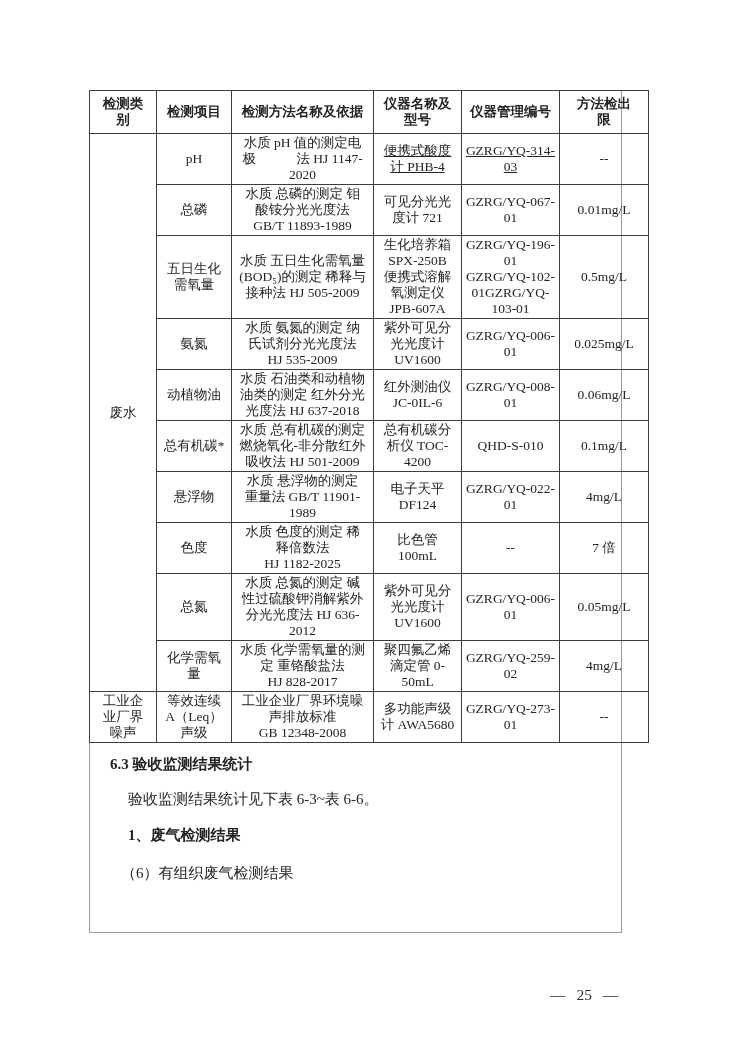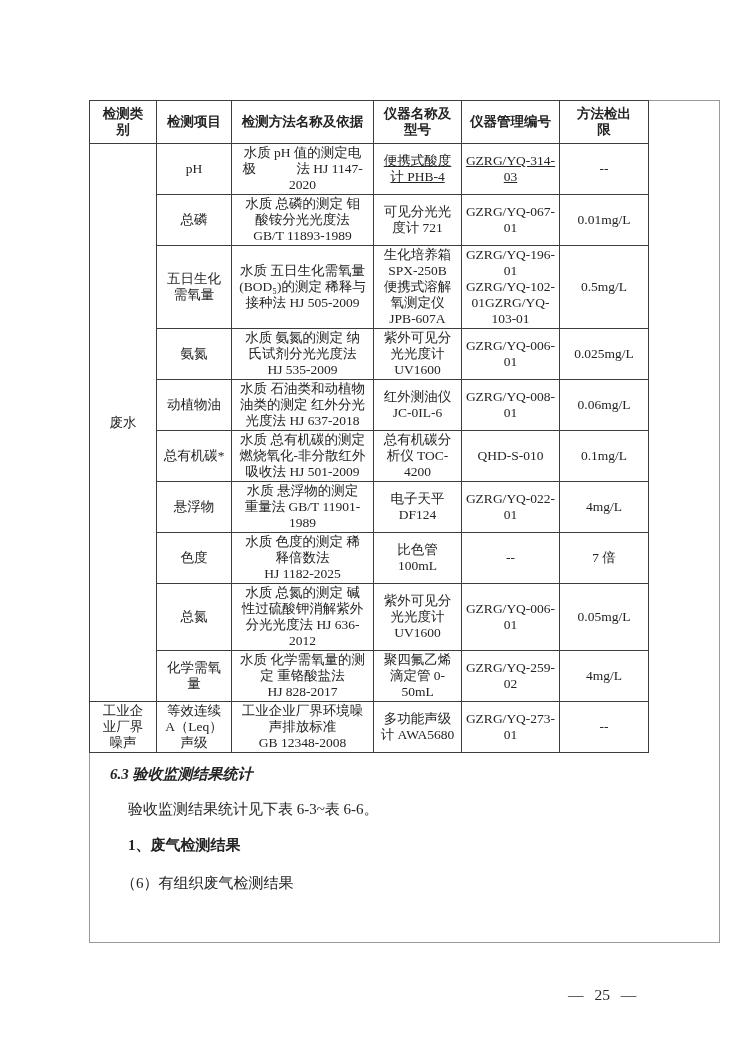--- a/index.html
+++ b/index.html
@@ -1,46 +1,46 @@
 <!DOCTYPE html>
 <html><head>
 <meta charset="utf-8">
 <style>
   * { margin:0; padding:0; box-sizing:border-box; }
   html,body { width:740px; height:1046px; background:#ffffff; overflow:hidden; }
   body { font-family:"Liberation Serif","DejaVu Serif",serif; color:#242424; position:relative; }
 
   .frame {
-    position:absolute; left:89px; top:100px; width:631px; height:843px;
+    position:absolute; left:89px; top:90px; width:533px; height:843px;
     border:1px solid #9a9a9a; background:#fff;
   }
 
   table.method-table {
     border-collapse:collapse; table-layout:fixed;
     width:559px; margin:-1px 0 0 -1px;
     font-size:13.5px; line-height:16px;
   }
   .method-table td, .method-table th {
     border:1px solid #3d3d3d;
     text-align:center; vertical-align:middle;
     white-space:pre-wrap; word-break:break-word;
     padding:1px 2px;
     font-weight:normal;
   }
   .method-table th { font-weight:bold; font-size:13.5px; }
   .latin { letter-spacing:0;text-decoration:underline; }
 
   .content { position:absolute; left:0; top:632px; width:100%; font-size:15px; line-height:20px; }
-  .content .heading   { font-weight:bold; margin:31px 0 0 20px;font-style:italic; }
+  .content .heading   { font-weight:bold; margin:31px 0 0 20px; }
   .content .paragraph { margin:15px 0 8px 38px; }
   .content .subheading{ font-weight:bold; margin:16px 0 0 38px; }
   .content .subitem   { margin:18px 0 0 31px; }
 
   .page-footer {
-    position:absolute; left:568px; top:986px;
+    position:absolute; left:550px; top:986px;
     font-size:15.5px; color:#2a2a2a; word-spacing:7px; white-space:pre;
   }
 </style>
 </head>
 <body>
 
 <div class="frame">
 
   <table class="method-table">
     <colgroup>

